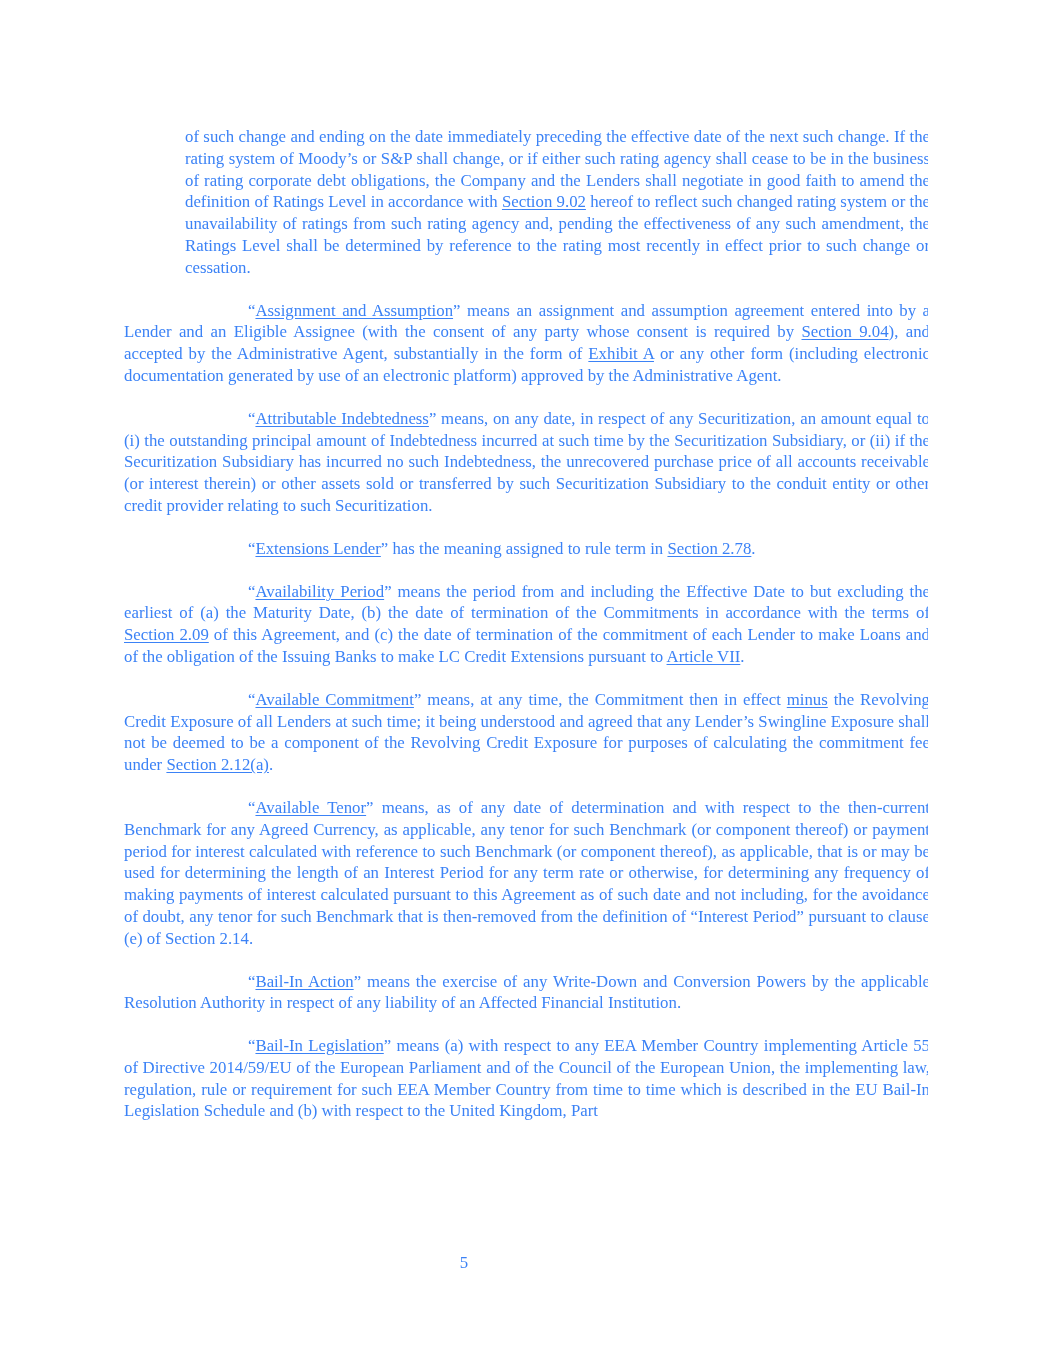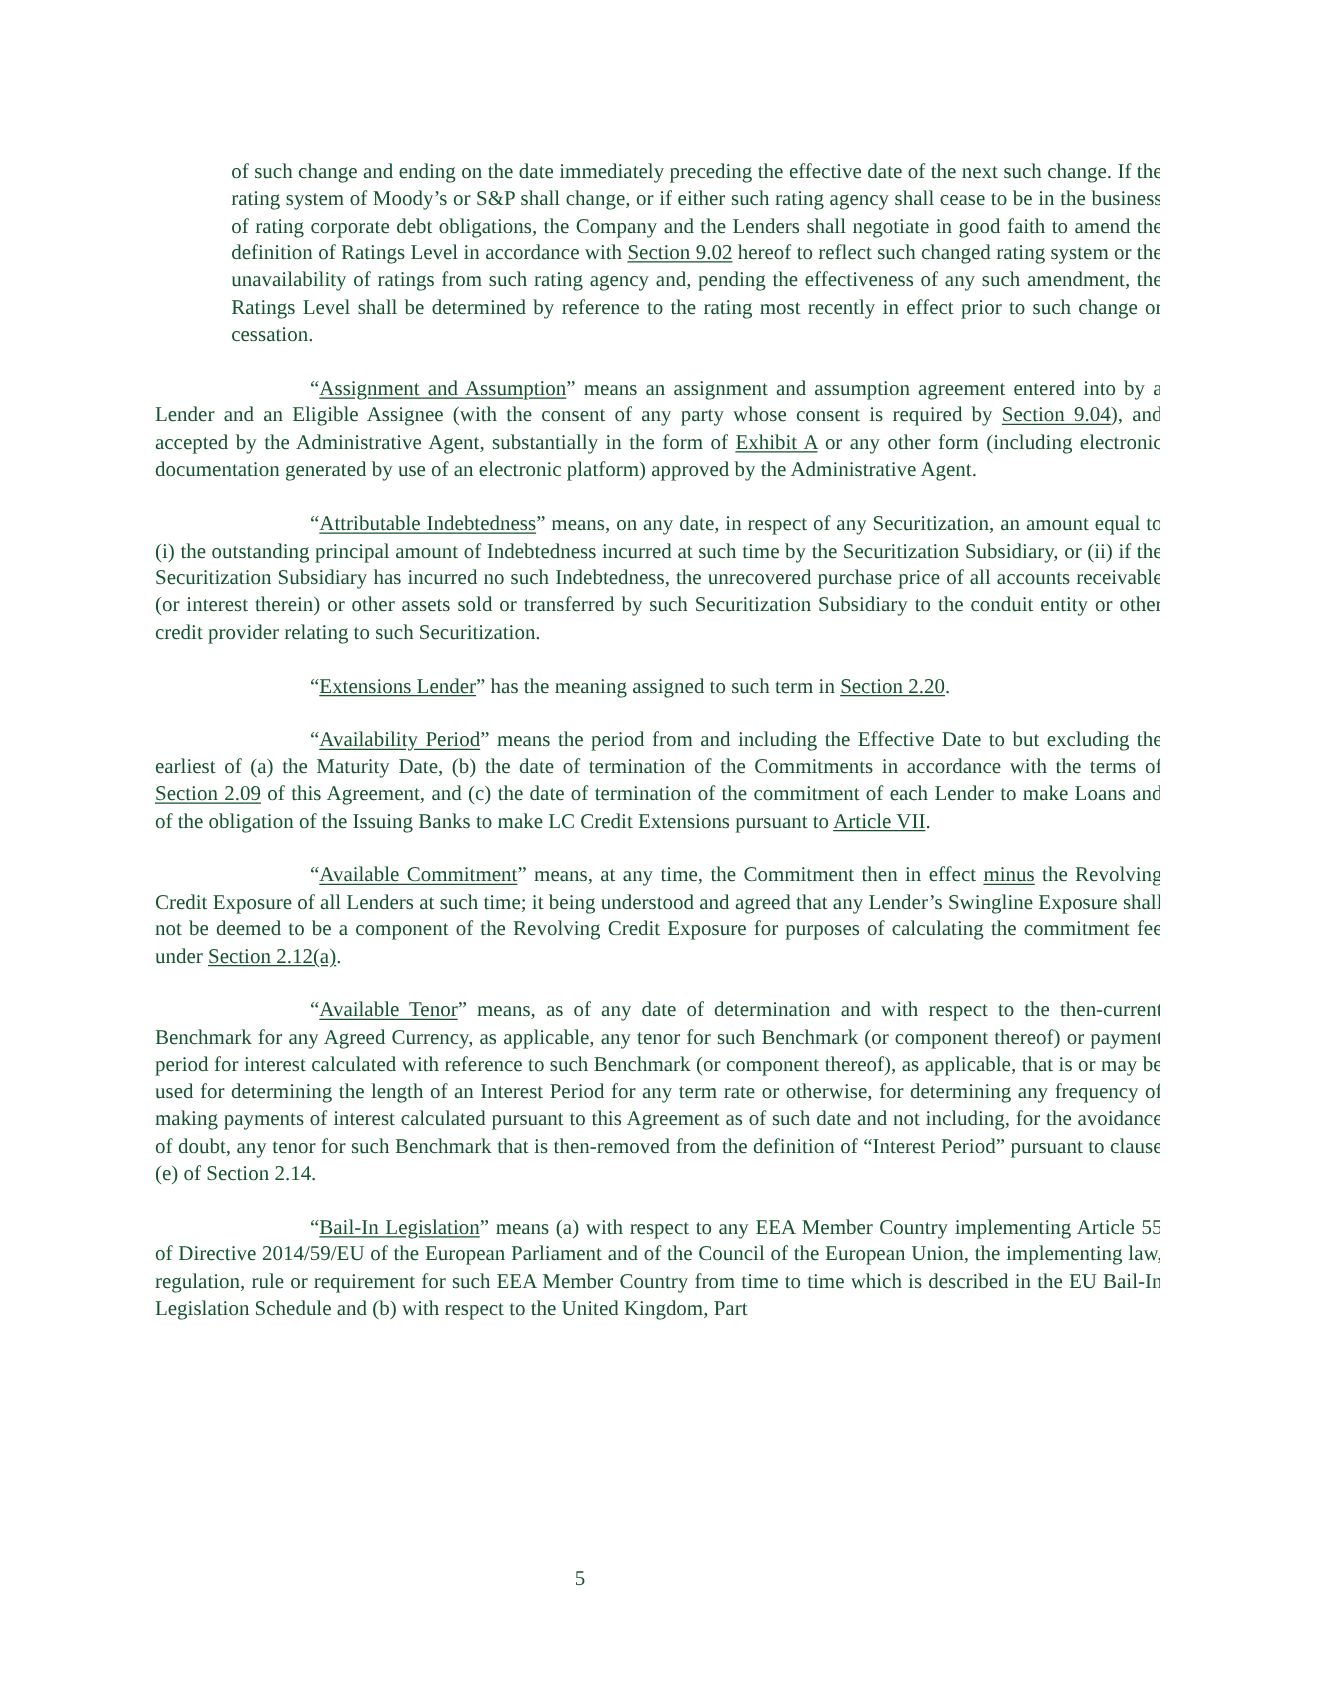--- a/index.html
+++ b/index.html
@@ -5,21 +5,21 @@
   html, body {
     margin: 0;
     padding: 0;
     background: #ffffff;
   }
   .page {
     position: relative;
     width: 928px;
     height: 1365px;
     background: #ffffff;
-    color: #14532d;
+    color: #3b82f6;
     font-family: "Liberation Serif", "DejaVu Serif", serif;
     overflow: hidden;
   }
   .content {
     position: absolute;
     left: 124px;
     top: 126px;
     width: 806px;
     font-size: 16.8px;
     line-height: 21.8px;
@@ -51,20 +51,21 @@
   }
 </style>
 </head>
 <body>
 
 <div class="page">
   <div class="content">
       <p class="para indented"><span>of such change and ending on the date immediately preceding the effective date of the next such change.  If the rating system of Moody’s or S&amp;P shall change, or if either such rating agency shall cease to be in the business of rating corporate debt obligations, the Company and the Lenders shall negotiate in good faith to amend the definition of Ratings Level in accordance with </span><span class="u">Section 9.02</span><span> hereof to reflect such changed rating system or the unavailability of ratings from such rating agency and, pending the effectiveness of any such amendment, the Ratings Level shall be determined by reference to the rating most recently in effect prior to such change or cessation.</span></p>
       <p class="para definition"><span>“</span><span class="u">Assignment and Assumption</span><span>” means an assignment and assumption agreement entered into by a Lender and an Eligible Assignee (with the consent of any party whose consent is required by </span><span class="u">Section 9.04</span><span>), and accepted by the Administrative Agent, substantially in the form of </span><span class="u">Exhibit A</span><span> or any other form (including electronic documentation generated by use of an electronic platform) approved by the Administrative Agent.</span></p>
       <p class="para definition"><span>“</span><span class="u">Attributable Indebtedness</span><span>” means, on any date, in respect of any Securitization, an amount equal to (i) the outstanding principal amount of Indebtedness incurred at such time by the Securitization Subsidiary, or (ii) if the Securitization Subsidiary has incurred no such Indebtedness, the unrecovered purchase price of all accounts receivable (or interest therein) or other assets sold or transferred by such Securitization Subsidiary to the conduit entity or other credit provider relating to such Securitization.</span></p>
-      <p class="para definition"><span>“</span><span class="u">Extensions Lender</span><span>” has the meaning assigned to such term in </span><span class="u">Section 2.20</span><span>.</span></p>
+      <p class="para definition"><span>“</span><span class="u">Extensions Lender</span><span>” has the meaning assigned to rule term in </span><span class="u">Section 2.78</span><span>.</span></p>
       <p class="para definition"><span>“</span><span class="u">Availability Period</span><span>” means the period from and including the Effective Date to but excluding the earliest of (a) the Maturity Date, (b) the date of termination of the Commitments in accordance with the terms of </span><span class="u">Section 2.09</span><span> of this Agreement, and (c) the date of termination of the commitment of each Lender to make Loans and of the obligation of the Issuing Banks to make LC Credit Extensions pursuant to </span><span class="u">Article VII</span><span>.</span></p>
       <p class="para definition"><span>“</span><span class="u">Available Commitment</span><span>” means, at any time, the Commitment then in effect </span><span class="u">minus</span><span> the Revolving Credit Exposure of all Lenders at such time; it being understood and agreed that any Lender’s Swingline Exposure shall not be deemed to be a component of the Revolving Credit Exposure for purposes of calculating the commitment fee under </span><span class="u">Section 2.12(a)</span><span>.</span></p>
       <p class="para definition"><span>“</span><span class="u">Available Tenor</span><span>” means, as of any date of determination and with respect to the then-current Benchmark for any Agreed Currency, as applicable, any tenor for such Benchmark (or component thereof) or payment period for interest calculated with reference to such Benchmark (or component thereof), as applicable, that is or may be used for determining the length of an Interest Period for any term rate or otherwise, for determining any frequency of making payments of interest calculated pursuant to this Agreement as of such date and not including, for the avoidance of doubt, any tenor for such Benchmark that is then-removed from the definition of “Interest Period” pursuant to clause (e) of Section 2.14.</span></p>
+      <p class="para definition"><span>“</span><span class="u">Bail-In Action</span><span>” means the exercise of any Write-Down and Conversion Powers by the applicable Resolution Authority in respect of any liability of an Affected Financial Institution.</span></p>
       <p class="para definition"><span>“</span><span class="u">Bail-In Legislation</span><span>” means (a) with respect to any EEA Member Country implementing Article 55 of Directive 2014/59/EU of the European Parliament and of the Council of the European Union, the implementing law, regulation, rule or requirement for such EEA Member Country from time to time which is described in the EU Bail-In Legislation Schedule and (b) with respect to the United Kingdom, Part</span></p>
     </div>
   <div class="page-number">5</div>
 </div>
 
 </body></html>

